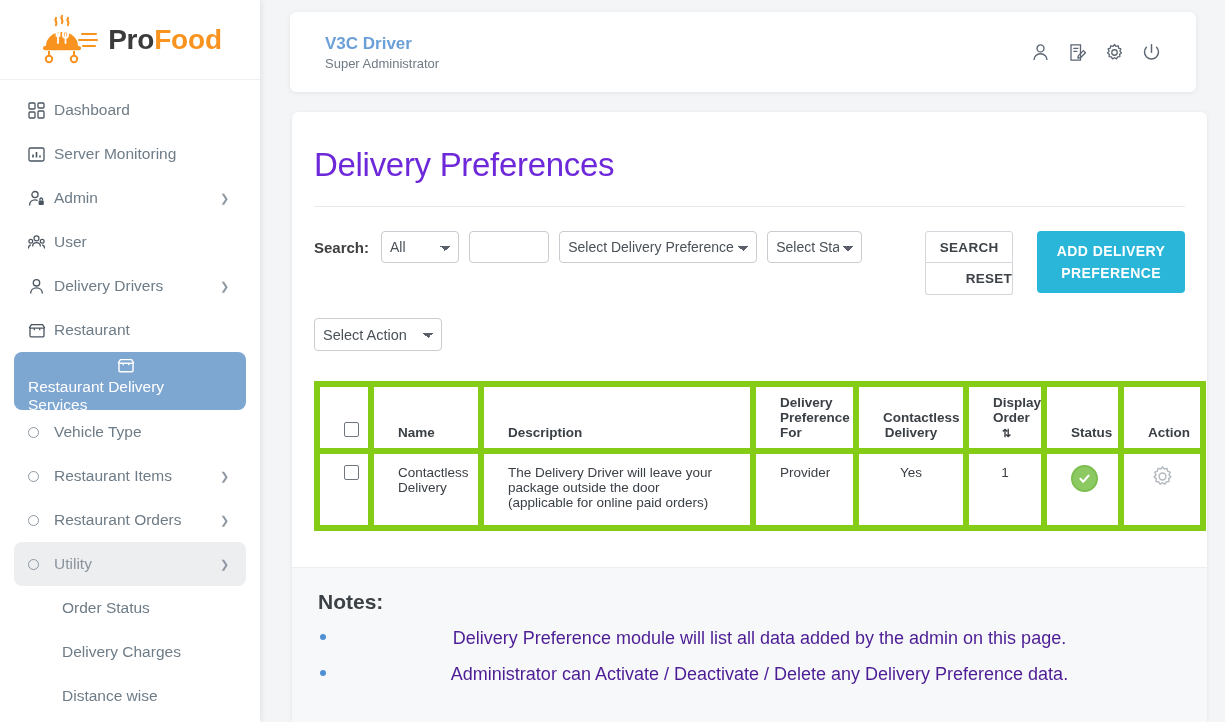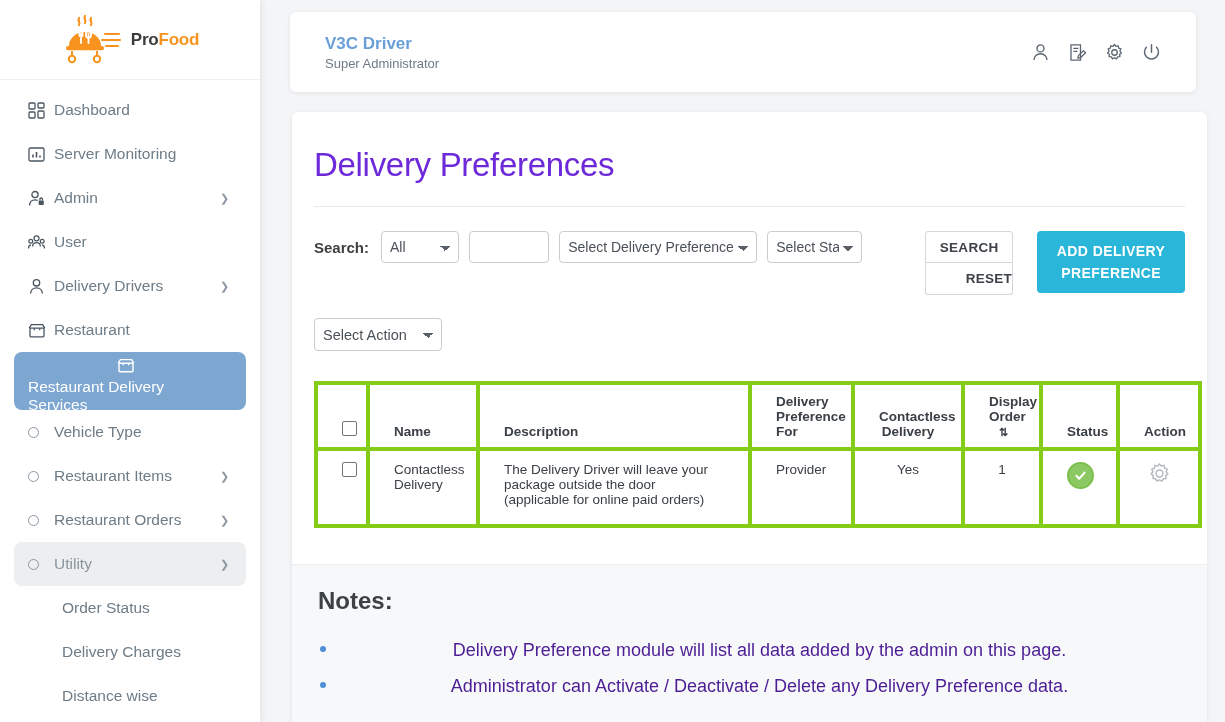--- a/index.html
+++ b/index.html
@@ -21,21 +21,21 @@
     box-shadow: 2px 0 6px rgba(0,0,0,0.07);
     overflow: hidden;
   }
   .logo-area {
     height: 80px;
     display: flex; align-items: center; justify-content: center;
     border-bottom: 1px solid #eef0f2;
     gap: 8px;
   }
   .logo-mark { width: 62px; height: 52px; flex: 0 0 62px; }
-  .logo-text { font-size: 17px; font-weight: bold; letter-spacing: -0.2px; }
+  .logo-text { font-size: 28px; font-weight: bold; letter-spacing: -0.2px; }
   .logo-text .pro { color: #3b3b3b; }
   .logo-text .food { color: #f7931e; }
 
   .nav { padding: 8px 0 0 0; }
   .nav-item {
     display: flex; align-items: center;
     height: 44px;
     margin: 0 14px;
     padding: 0 14px;
     border-radius: 8px;
@@ -175,21 +175,21 @@
   .f-action { width: 128px; height: 33px; font-size: 14.5px; }
 
   
   .tbl-wrap { padding-top: 30px; }
   table.grid {
     width: 868px;
     border-collapse: collapse;
     table-layout: fixed;
   }
   table.grid th, table.grid td {
-    border: 4px solid #84cc16;
+    border: 6px solid #84cc16;
     font-size: 13.5px;
     color: #3b4046;
     padding: 8px 24px;
   }
   table.grid th {
     vertical-align: bottom;
     font-weight: bold;
     height: 66px;
     text-align: left;
     background: #ffffff;
@@ -222,21 +222,21 @@
   .gear-btn { color: #b4b9bf; cursor: pointer; display: inline-flex; }
 
   
   .notes {
     margin: 36px -22px 0 -22px;
     background: #f7f8f9;
     border-top: 1px solid #eceef0;
     padding: 22px 26px 24px 26px;
     min-height: 110px;
   }
-  .notes h3 { font-size: 24px; color: #3c4146; font-weight: bold; margin-bottom: 25px; }
+  .notes h3 { font-size: 21px; color: #3c4146; font-weight: bold; margin-bottom: 14px; }
   .notes ul { list-style: none; }
   .notes li {
     position: relative;
     padding-left: 20px;
     font-size: 18px; color: #4c1d95;
     margin-bottom: 15px;
     text-align: center;
   }
   .notes li::before {
     content: "";

